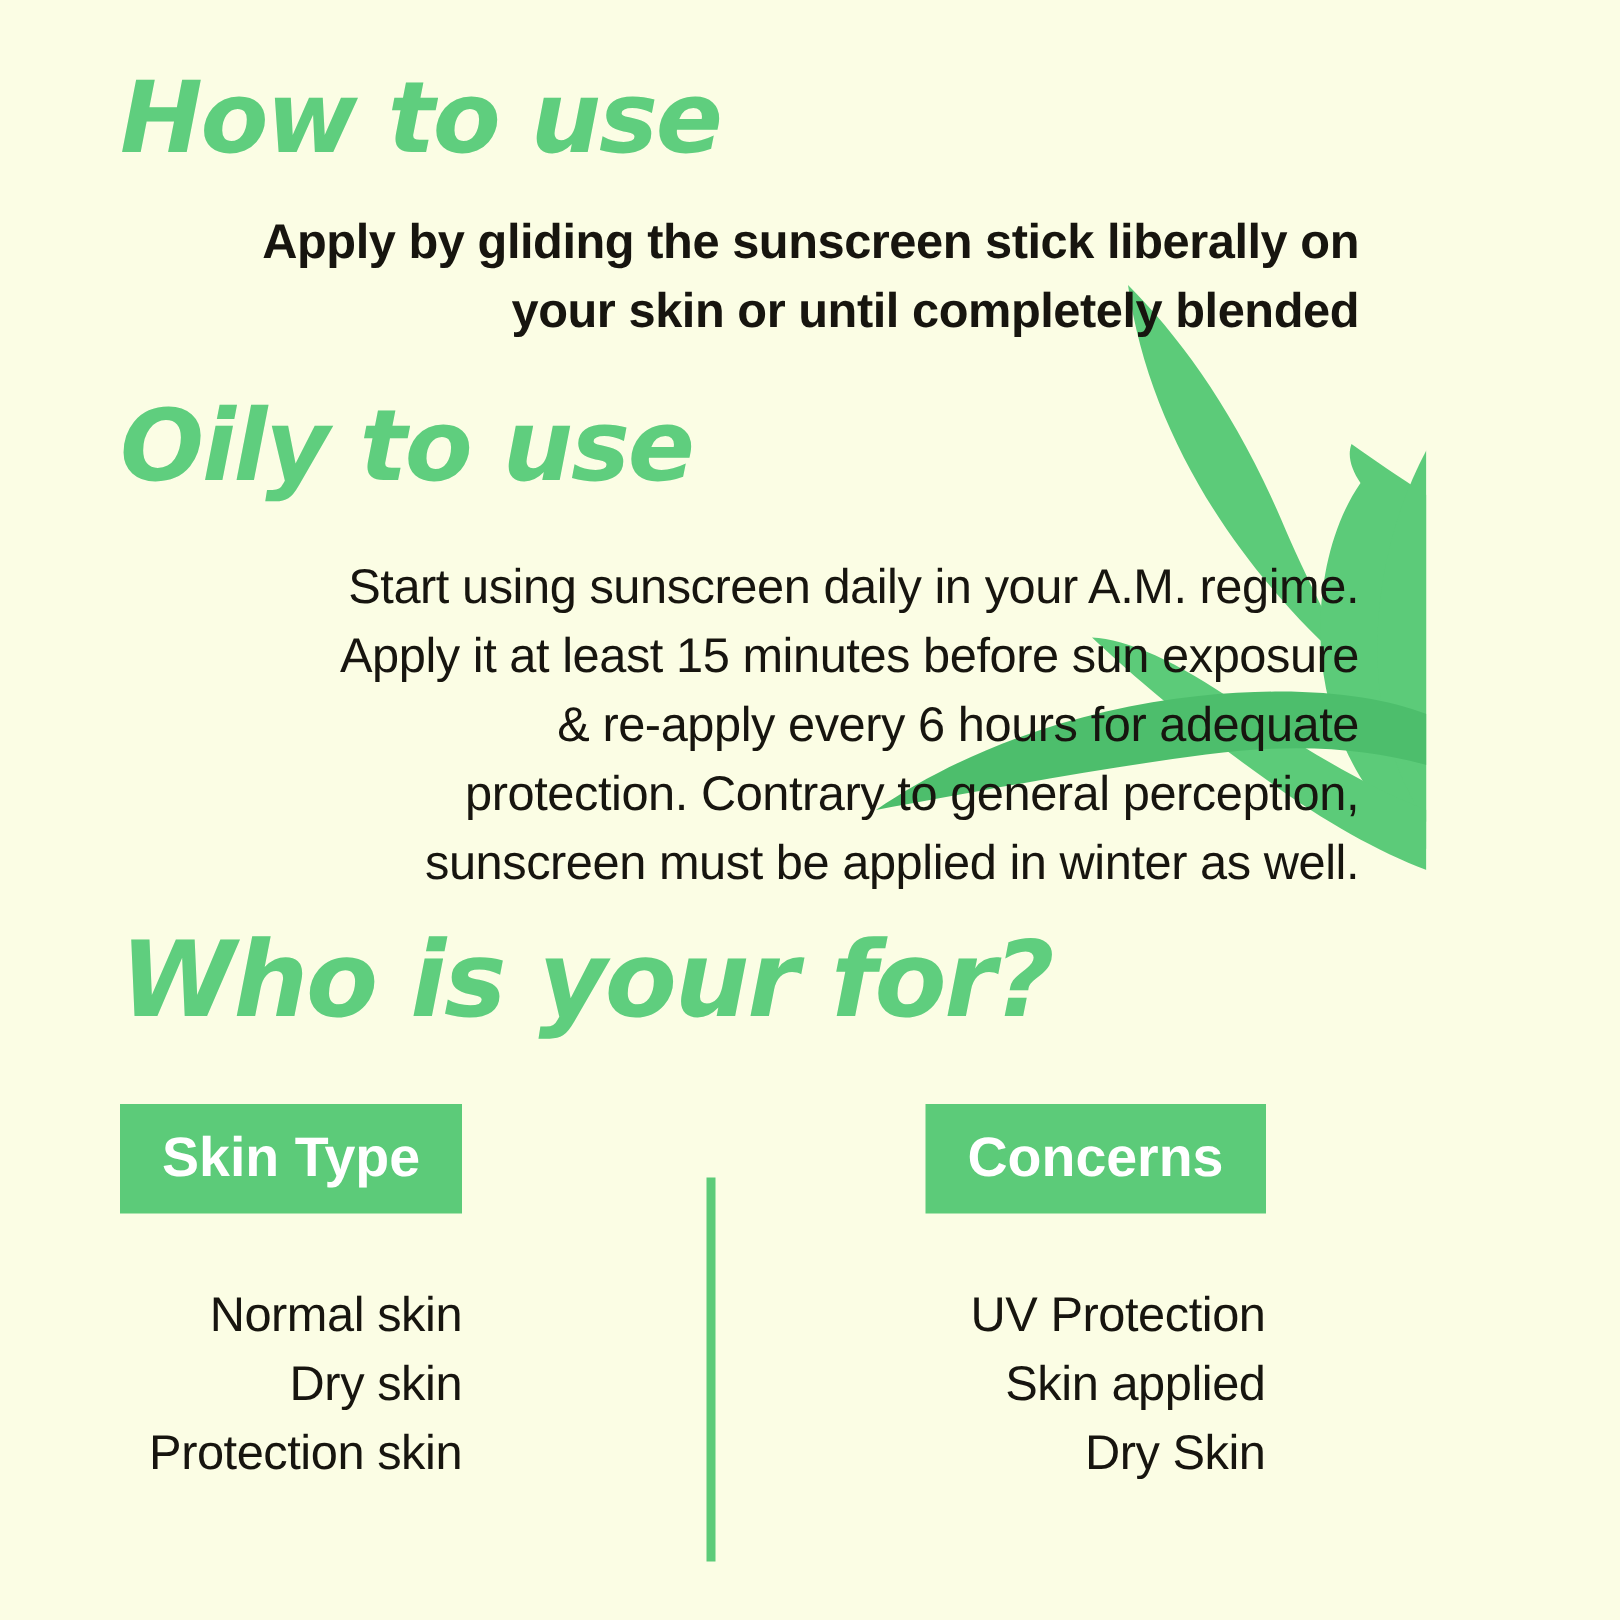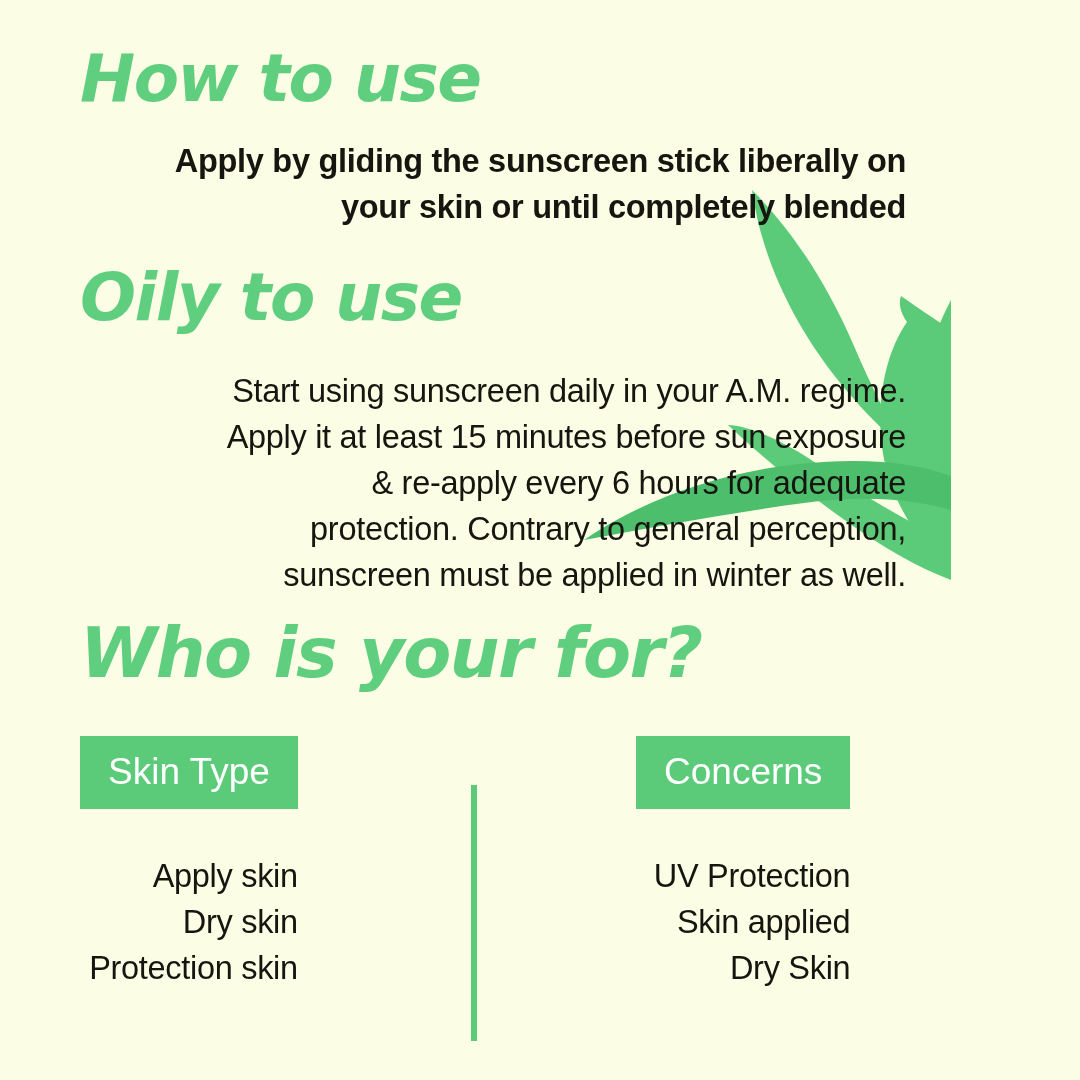--- a/index.html
+++ b/index.html
@@ -63,28 +63,28 @@
     letter-spacing:-0.3px;
     white-space:pre-line;
   }
 
   #p-how  { top:138px; width:830px;font-weight:bold; }
   #p-when { top:353px; width:830px;margin-top:15px; }
 
   
   .col { position:absolute; }
   #col-skin     { left:80px;  top:736px; }
-  #col-concerns { left:636px; top:736px; }
+  #col-concerns { left:617px; top:736px; }
 
   .badge {
     display:inline-block;
     background:#5CCB79;
     color:#FFFFFF;
     font-family:"Liberation Sans", sans-serif;
-    font-weight:normal;
+    font-weight:bold;
     font-size:37px;
     letter-spacing:0px;
     padding:17px 28px 19px 28px;
     line-height:1;
     white-space:nowrap;
   }
 
   .list {
     margin-top:44px;
     list-style:none;
@@ -143,21 +143,21 @@
 Apply it at least 15 minutes before sun exposure
 &amp; re-apply every 6 hours for adequate
 protection. Contrary to general perception,
 sunscreen must be applied in winter as well.</p>
 
   <h1 class="heading" id="h-who">Who is your for?</h1>
 
   <div class="col" id="col-skin">
     <div class="badge">Skin Type</div>
     <ul class="list">
-      <li>Apply skin</li>
+      <li>Normal skin</li>
       <li>Dry skin</li>
       <li>Protection skin</li>
     </ul>
   </div>
 
   <div class="divider"></div>
 
   <div class="col" id="col-concerns">
     <div class="badge">Concerns</div>
     <ul class="list">

